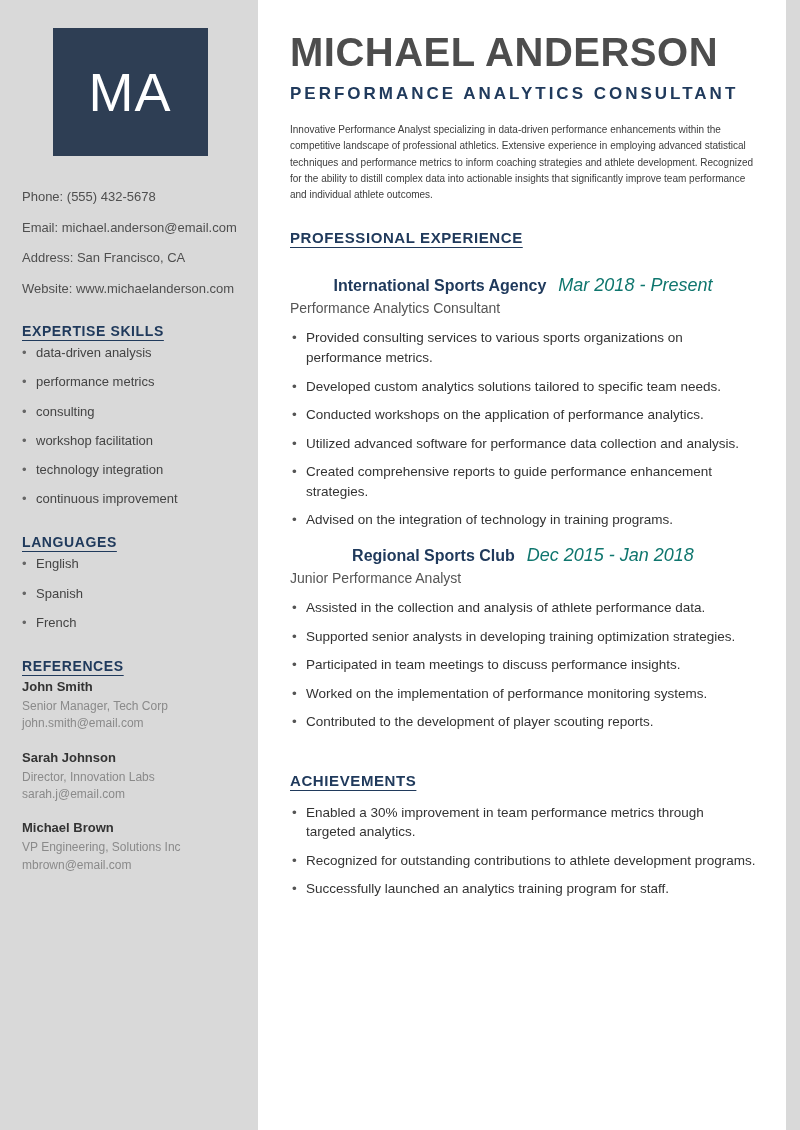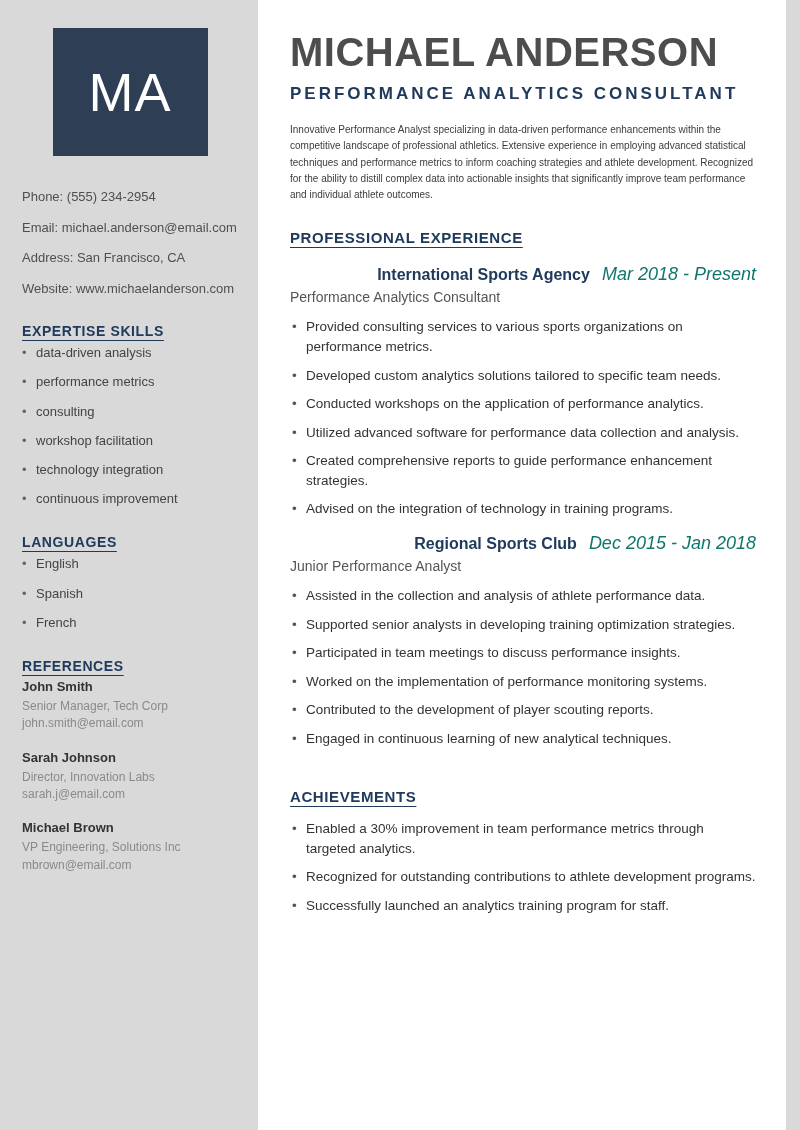--- a/index.html
+++ b/index.html
@@ -111,23 +111,23 @@
     font-size: 15px;
     font-weight: bold;
     color: #203a5c;
     letter-spacing: 0.6px;
     text-decoration: underline;
     text-underline-offset: 4px;
     margin: 26px 0 14px 0;
   }
   .job-header {
     display: flex;
-    justify-content: flex-end;
+    justify-content: center;
     align-items: baseline;
-    margin-top: 4px;
+    margin-top: 15px;
     gap: 12px;
   }
   .company {
     font-size: 16px;
     font-weight: bold;
     color: #203a5c;
   }
   .dates {
     font-size: 18px;
     font-style: italic;
@@ -160,21 +160,21 @@
 
 <div class="page">
 
   <aside class="sidebar">
 
     <div class="avatar">
       <span>MA</span>
     </div>
 
     <div class="contact">
-      <div class="contact-line">Phone: (555) 234-2954</div>
+      <div class="contact-line">Phone: (555) 432-5678</div>
       <div class="contact-line">Email: michael.anderson@email.com</div>
       <div class="contact-line">Address: San Francisco, CA</div>
       <div class="contact-line">Website: www.michaelanderson.com</div>
     </div>
 
     <div class="side-section">
       <div class="side-heading">EXPERTISE SKILLS</div>
       <ul class="side-list">
         <li>data-driven analysis</li>
         <li>performance metrics</li>
@@ -248,21 +248,20 @@
         <span class="company">Regional Sports Club</span>
         <span class="dates">Dec 2015 - Jan 2018</span>
       </div>
       <div class="role">Junior Performance Analyst</div>
       <ul class="main-list">
         <li>Assisted in the collection and analysis of athlete performance data.</li>
         <li>Supported senior analysts in developing training optimization strategies.</li>
         <li>Participated in team meetings to discuss performance insights.</li>
         <li>Worked on the implementation of performance monitoring systems.</li>
         <li>Contributed to the development of player scouting reports.</li>
-        <li>Engaged in continuous learning of new analytical techniques.</li>
       </ul>
     </div>
 
     <div class="section-heading">ACHIEVEMENTS</div>
     <ul class="main-list">
       <li>Enabled a 30% improvement in team performance metrics through targeted analytics.</li>
       <li>Recognized for outstanding contributions to athlete development programs.</li>
       <li>Successfully launched an analytics training program for staff.</li>
     </ul>
 

